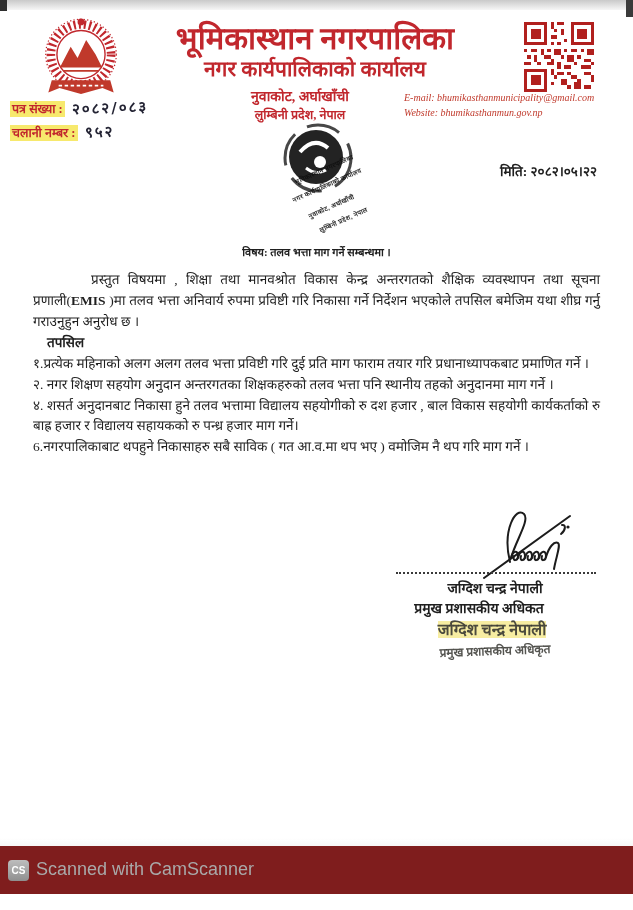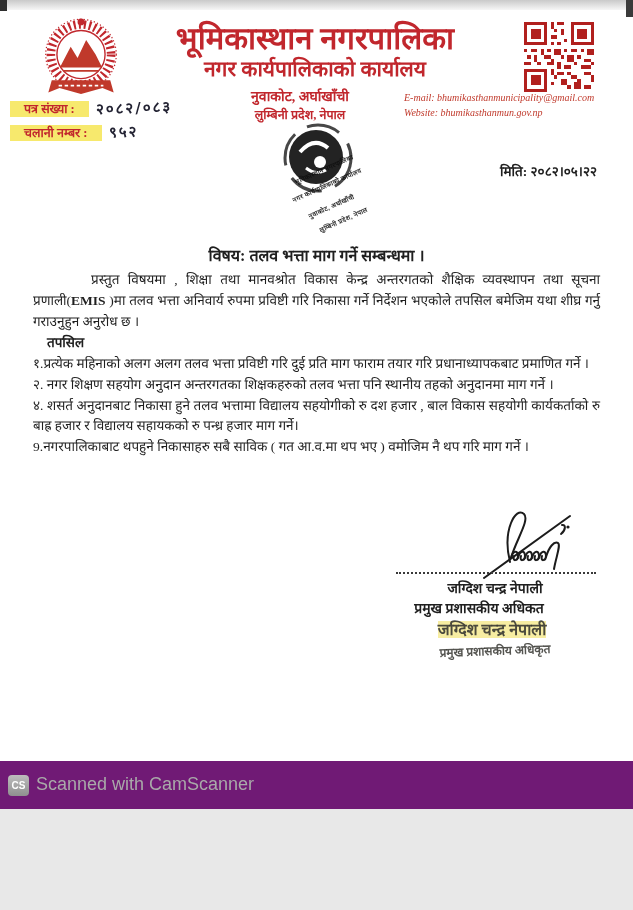--- a/index.html
+++ b/index.html
@@ -1,18 +1,18 @@
 <!DOCTYPE html>
 <html><head>
 <meta charset="utf-8">
 <style>
   * { margin:0; padding:0; box-sizing:border-box; }
   html,body { background:#e8e8e8; }
   .page {
-    position:relative; width:633px; height:809px; margin:0 auto;
+    position:relative; width:633px; height:910px; margin:0 auto;
     background:#fff; overflow:hidden;
     font-family:"Liberation Serif","DejaVu Sans",serif;
     color:#1f1f1f;
   }
   
   .scan-top { position:absolute; left:0; top:0; width:633px; height:10px;
     background:linear-gradient(to bottom,#c9c9c9,#f6f6f6); }
   .scan-corner-l { position:absolute; left:0; top:0; width:7px; height:11px; background:#2e2e2e; }
   .scan-corner-r { position:absolute; left:626px; top:0; width:7px; height:17px; background:#3a3a3a; }
   .scan-bottom-shadow { position:absolute; left:0; top:838px; width:633px; height:24px;
@@ -26,41 +26,41 @@
   .addr1 { position:absolute; left:180px; top:86px; width:240px; text-align:center;
     font-size:14px; font-weight:bold; color:#c1272d; white-space:nowrap; }
   .addr2 { position:absolute; left:180px; top:106px; width:240px; text-align:center;
     font-size:12.5px; font-weight:bold; color:#c1272d; white-space:nowrap; }
   .webmail { position:absolute; left:404px; top:90px; width:225px;
     font-size:10px; font-style:italic; color:#c0392b; line-height:1.5; }
   .logo { position:absolute; left:38px; top:14px; width:86px; height:88px; }
   .qr { position:absolute; left:524px; top:22px; width:70px; height:70px; }
 
   .refline { position:absolute; font-size:12.5px; font-weight:bold; color:#c1272d; white-space:nowrap; }
-  .refline .hl { background:rgba(244,225,60,.75); padding:1px 14px; }
+  .refline .hl { background:rgba(244,225,60,.75); padding:1px 2px; }
   .ref-no   { left:10px; top:97px; }
   .disp-no  { left:10px; top:121px; }
   .handwrit { font-family:"DejaVu Sans",sans-serif; font-weight:bold; color:#232333;
     font-size:15px; letter-spacing:2px; display:inline-block; transform:rotate(-2deg);
     margin-left:4px; }
 
   
   .seal-blob { position:absolute; left:280px; top:122px; width:76px; height:76px; opacity:.93; }
   .seal-line { position:absolute; font-size:6.5px; font-weight:bold; color:rgba(15,15,15,.88);
     white-space:nowrap; transform:rotate(-24deg); transform-origin:left top; letter-spacing:.4px; }
   .seal-l1 { left:293px; top:178px; }
   .seal-l2 { left:291px; top:196px; }
   .seal-l3 { left:307px; top:212px; }
   .seal-l4 { left:318px; top:226px; }
 
   .dateline { position:absolute; right:36px; top:162px; font-size:13.5px; font-weight:600; white-space:nowrap; }
 
   .recipient { position:absolute; left:64px; top:190px; font-size:14.5px; line-height:1.45; font-weight:600; }
   .subject { position:absolute; left:0; top:244px; width:633px; text-align:center;
-    font-size:16px; font-weight:600; }
+    font-size:11px; font-weight:600; }
 
   
   .letter-body { position:absolute; left:33px; top:270px; width:567px;
     font-size:13.5px; line-height:1.55; text-align:justify; }
   .letter-body p { margin:0; }
   .par-main { text-indent:58px; }
   .emis { font-family:"Liberation Serif",serif; font-weight:bold; }
   .schedule { margin-left:14px !important; font-weight:600; }
 
   
@@ -71,21 +71,21 @@
     font-size:14px; font-weight:600; white-space:nowrap; }
   .sig-title { position:absolute; left:364px; top:598px; width:230px; text-align:center;
     font-size:14px; font-weight:600; white-space:nowrap; }
   .stamp-name { position:absolute; left:372px; top:618px; width:240px; text-align:center;
     font-size:16px; font-weight:bold; color:rgba(55,55,50,.9); white-space:nowrap; }
   .stamp-name .hl2 { background:rgba(240,220,70,.5); }
   .stamp-title { position:absolute; left:380px; top:642px; width:230px; text-align:center;
     font-size:12px; font-weight:bold; color:rgba(55,55,50,.85); transform:rotate(-2deg); white-space:nowrap; }
 
   
-  .footer { position:absolute; left:0; bottom:0; width:633px; height:48px; background:#701a75; }
+  .footer { position:absolute; left:0; bottom:16px; width:633px; height:48px; background:#7f1d1d; }
   .cs-icon { position:absolute; left:8px; top:14px; width:21px; height:21px; border-radius:4px;
     background:linear-gradient(#bdbdbd,#8f8f8f); color:#fff; font-family:"Liberation Sans",sans-serif;
     font-weight:bold; font-size:10px; text-align:center; line-height:21px; }
   .cs-text { position:absolute; left:36px; top:13px; font-family:"Liberation Sans",sans-serif;
     font-size:18px; color:#a9a9a9; }
 </style>
 </head>
 <body>
 
 <div class="page">
@@ -206,21 +206,21 @@
   </div>
 
   <div class="subject">विषय: तलव भत्ता माग गर्ने सम्बन्धमा  ।</div>
 
   <div class="letter-body">
     <p class="par-main"><span>प्रस्तुत विषयमा ,  शिक्षा तथा मानवश्रोत विकास केन्द्र अन्तरगतको शैक्षिक व्यवस्थापन तथा सूचना प्रणाली(</span><span class="emis">EMIS</span><span> )मा तलव भत्ता अनिवार्य रुपमा प्रविष्टी गरि निकासा गर्ने निर्देशन भएकोले तपसिल बमेजिम यथा शीघ्र गर्नु गराउनुहुन  अनुरोध छ ।</span></p>
     <p class="schedule">तपसिल</p>
     <p>१.प्रत्येक महिनाको अलग अलग तलव भत्ता प्रविष्टी गरि दुई प्रति माग फाराम तयार   गरि प्रधानाध्यापकबाट  प्रमाणित गर्ने ।</p>
     <p>२. नगर शिक्षण सहयोग अनुदान अन्तरगतका शिक्षकहरुको तलव भत्ता पनि स्थानीय तहको अनुदानमा माग गर्ने ।</p>
     <p>४. शसर्त अनुदानबाट निकासा हुने तलव भत्तामा विद्यालय सहयोगीको रु दश हजार , बाल विकास सहयोगी  कार्यकर्ताको रु बाह्र हजार र विद्यालय सहायकको रु पन्ध्र हजार माग गर्ने।</p>
-    <p>9.नगरपालिकाबाट थपहुने निकासाहरु सबै साविक ( गत आ.व.मा थप भए )  वमोजिम नै थप गरि माग गर्ने ।</p>
+    <p>6.नगरपालिकाबाट थपहुने निकासाहरु सबै साविक ( गत आ.व.मा थप भए )  वमोजिम नै थप गरि माग गर्ने ।</p>
   </div>
 
   <svg class="sig-svg" viewBox="0 0 190 80">
     <g stroke="#1c1c1c" stroke-width="2" fill="none" stroke-linecap="round">
       <path d="M86,62 C78,30 92,6 100,14 C106,20 92,40 87,58"></path>
       <path d="M87,58 c2,-8 7,-8 7,-2 c0,5 -6,6 -4,0"></path>
       <path d="M94,58 c2,-8 7,-8 7,-2 c0,5 -6,6 -4,0"></path>
       <path d="M101,58 c2,-8 7,-8 7,-2 c0,5 -6,6 -4,0"></path>
       <path d="M108,58 c2,-8 7,-8 7,-2 c0,5 -6,6 -4,0"></path>
       <path d="M115,58 c2,-8 7,-8 7,-2 c0,5 -6,6 -4,0"></path>

